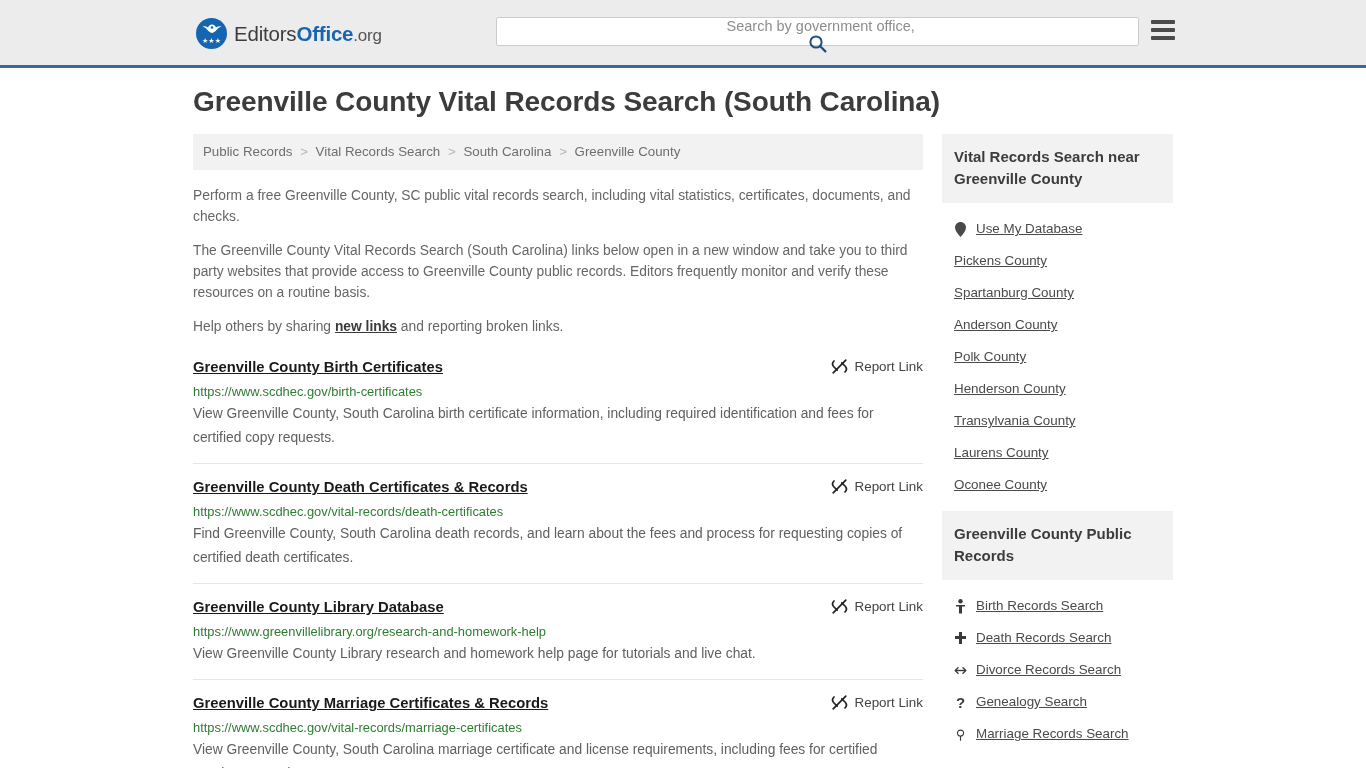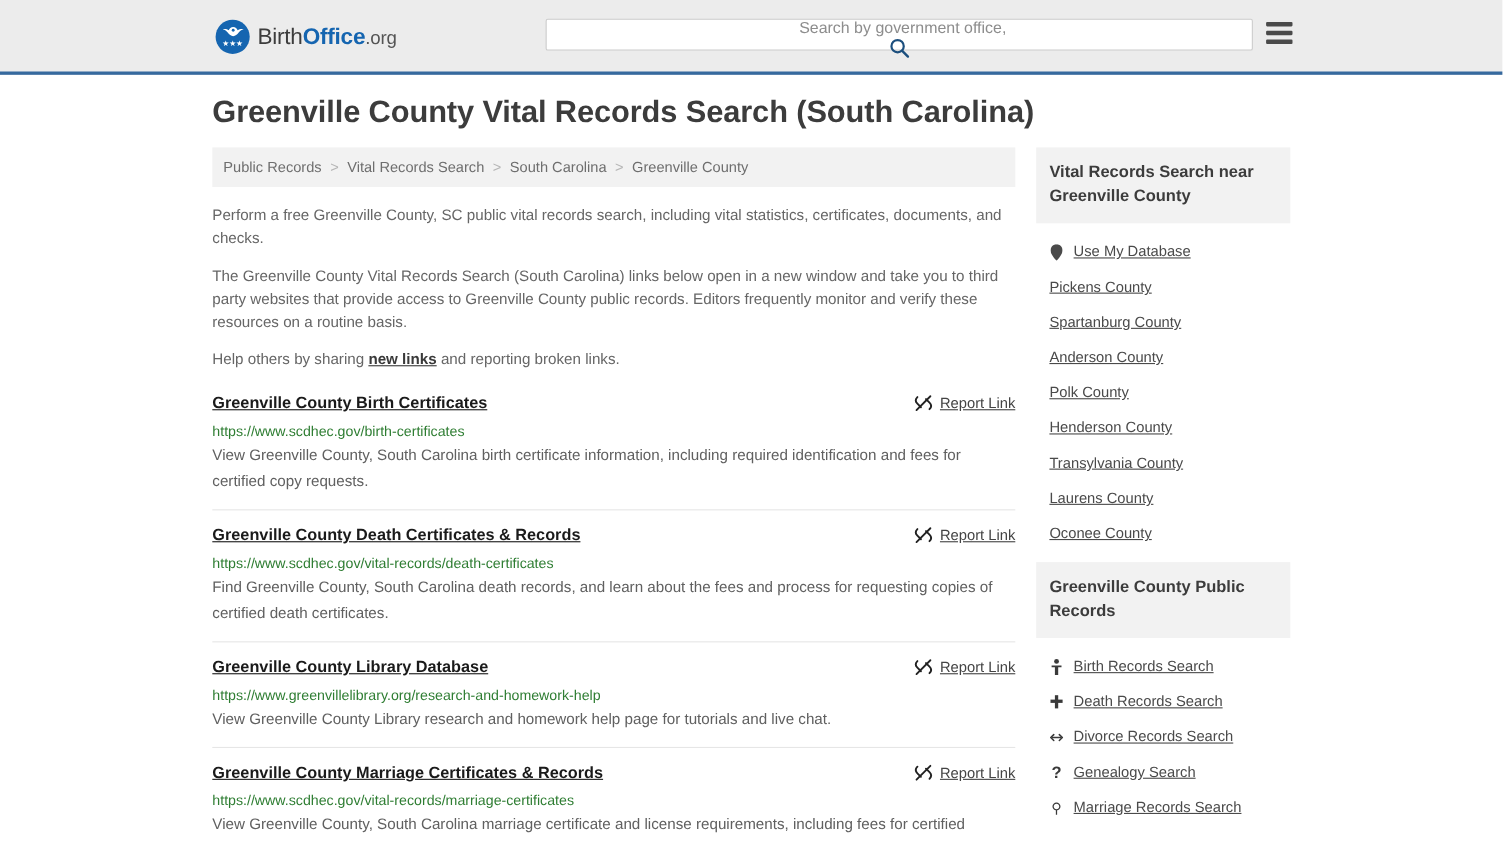--- a/index.html
+++ b/index.html
@@ -192,21 +192,20 @@
   }
   .report-link {
     display: flex;
     align-items: center;
     gap: 7px;
     font-size: 13.4px;
     color: #444;
     white-space: nowrap;
     cursor: pointer;
     padding-top: 1px;
-    text-decoration: underline;
   }
   .result-url {
     font-size: 12.9px;
     color: #2e7d32;
     margin: 6px 0 2px 0;
     line-height: 17px;
     word-break: break-all;
   }
   .result-desc {
     font-size: 13.8px;
@@ -255,21 +254,21 @@
 
 <header class="site-header">
   <a class="brand" href="#">
     <span class="brand-mark">
       <svg class="eagle" viewBox="0 0 42 22">
         <path d="M21 3 C17 3 14 6 13 9 C10 7 6 6 2 7 C6 8 9 10 11 13 C14 17 17 19 21 20 C25 19 28 17 31 13 C33 10 36 8 40 7 C36 6 32 7 29 9 C28 6 25 3 21 3 Z" fill="#ffffff"></path>
         <circle cx="21" cy="9" r="2.6" fill="#1565b0"></circle>
       </svg>
       <span class="stars">★★★</span>
     </span>
-    <span class="brand-text"><span class="b-county">Birth</span><span class="b-office">Office</span><span class="b-org">.org</span></span>
+    <span class="brand-text"><span class="b-county">Editors</span><span class="b-office">Office</span><span class="b-org">.org</span></span>
   </a>
 
   <div class="search-wrap">
     <input class="search-input" type="text" placeholder="Search by government office, state, county, city or zip code" style="">
     <button class="search-btn">
       <svg width="19" height="19" viewBox="0 0 19 19">
         <circle cx="8" cy="8" r="5.6" fill="none" stroke="#1c4f7e" stroke-width="2"></circle>
         <line x1="12.2" y1="12.2" x2="17.4" y2="17.4" stroke="#1c4f7e" stroke-width="2.2" stroke-linecap="round"></line>
       </svg>
     </button>

